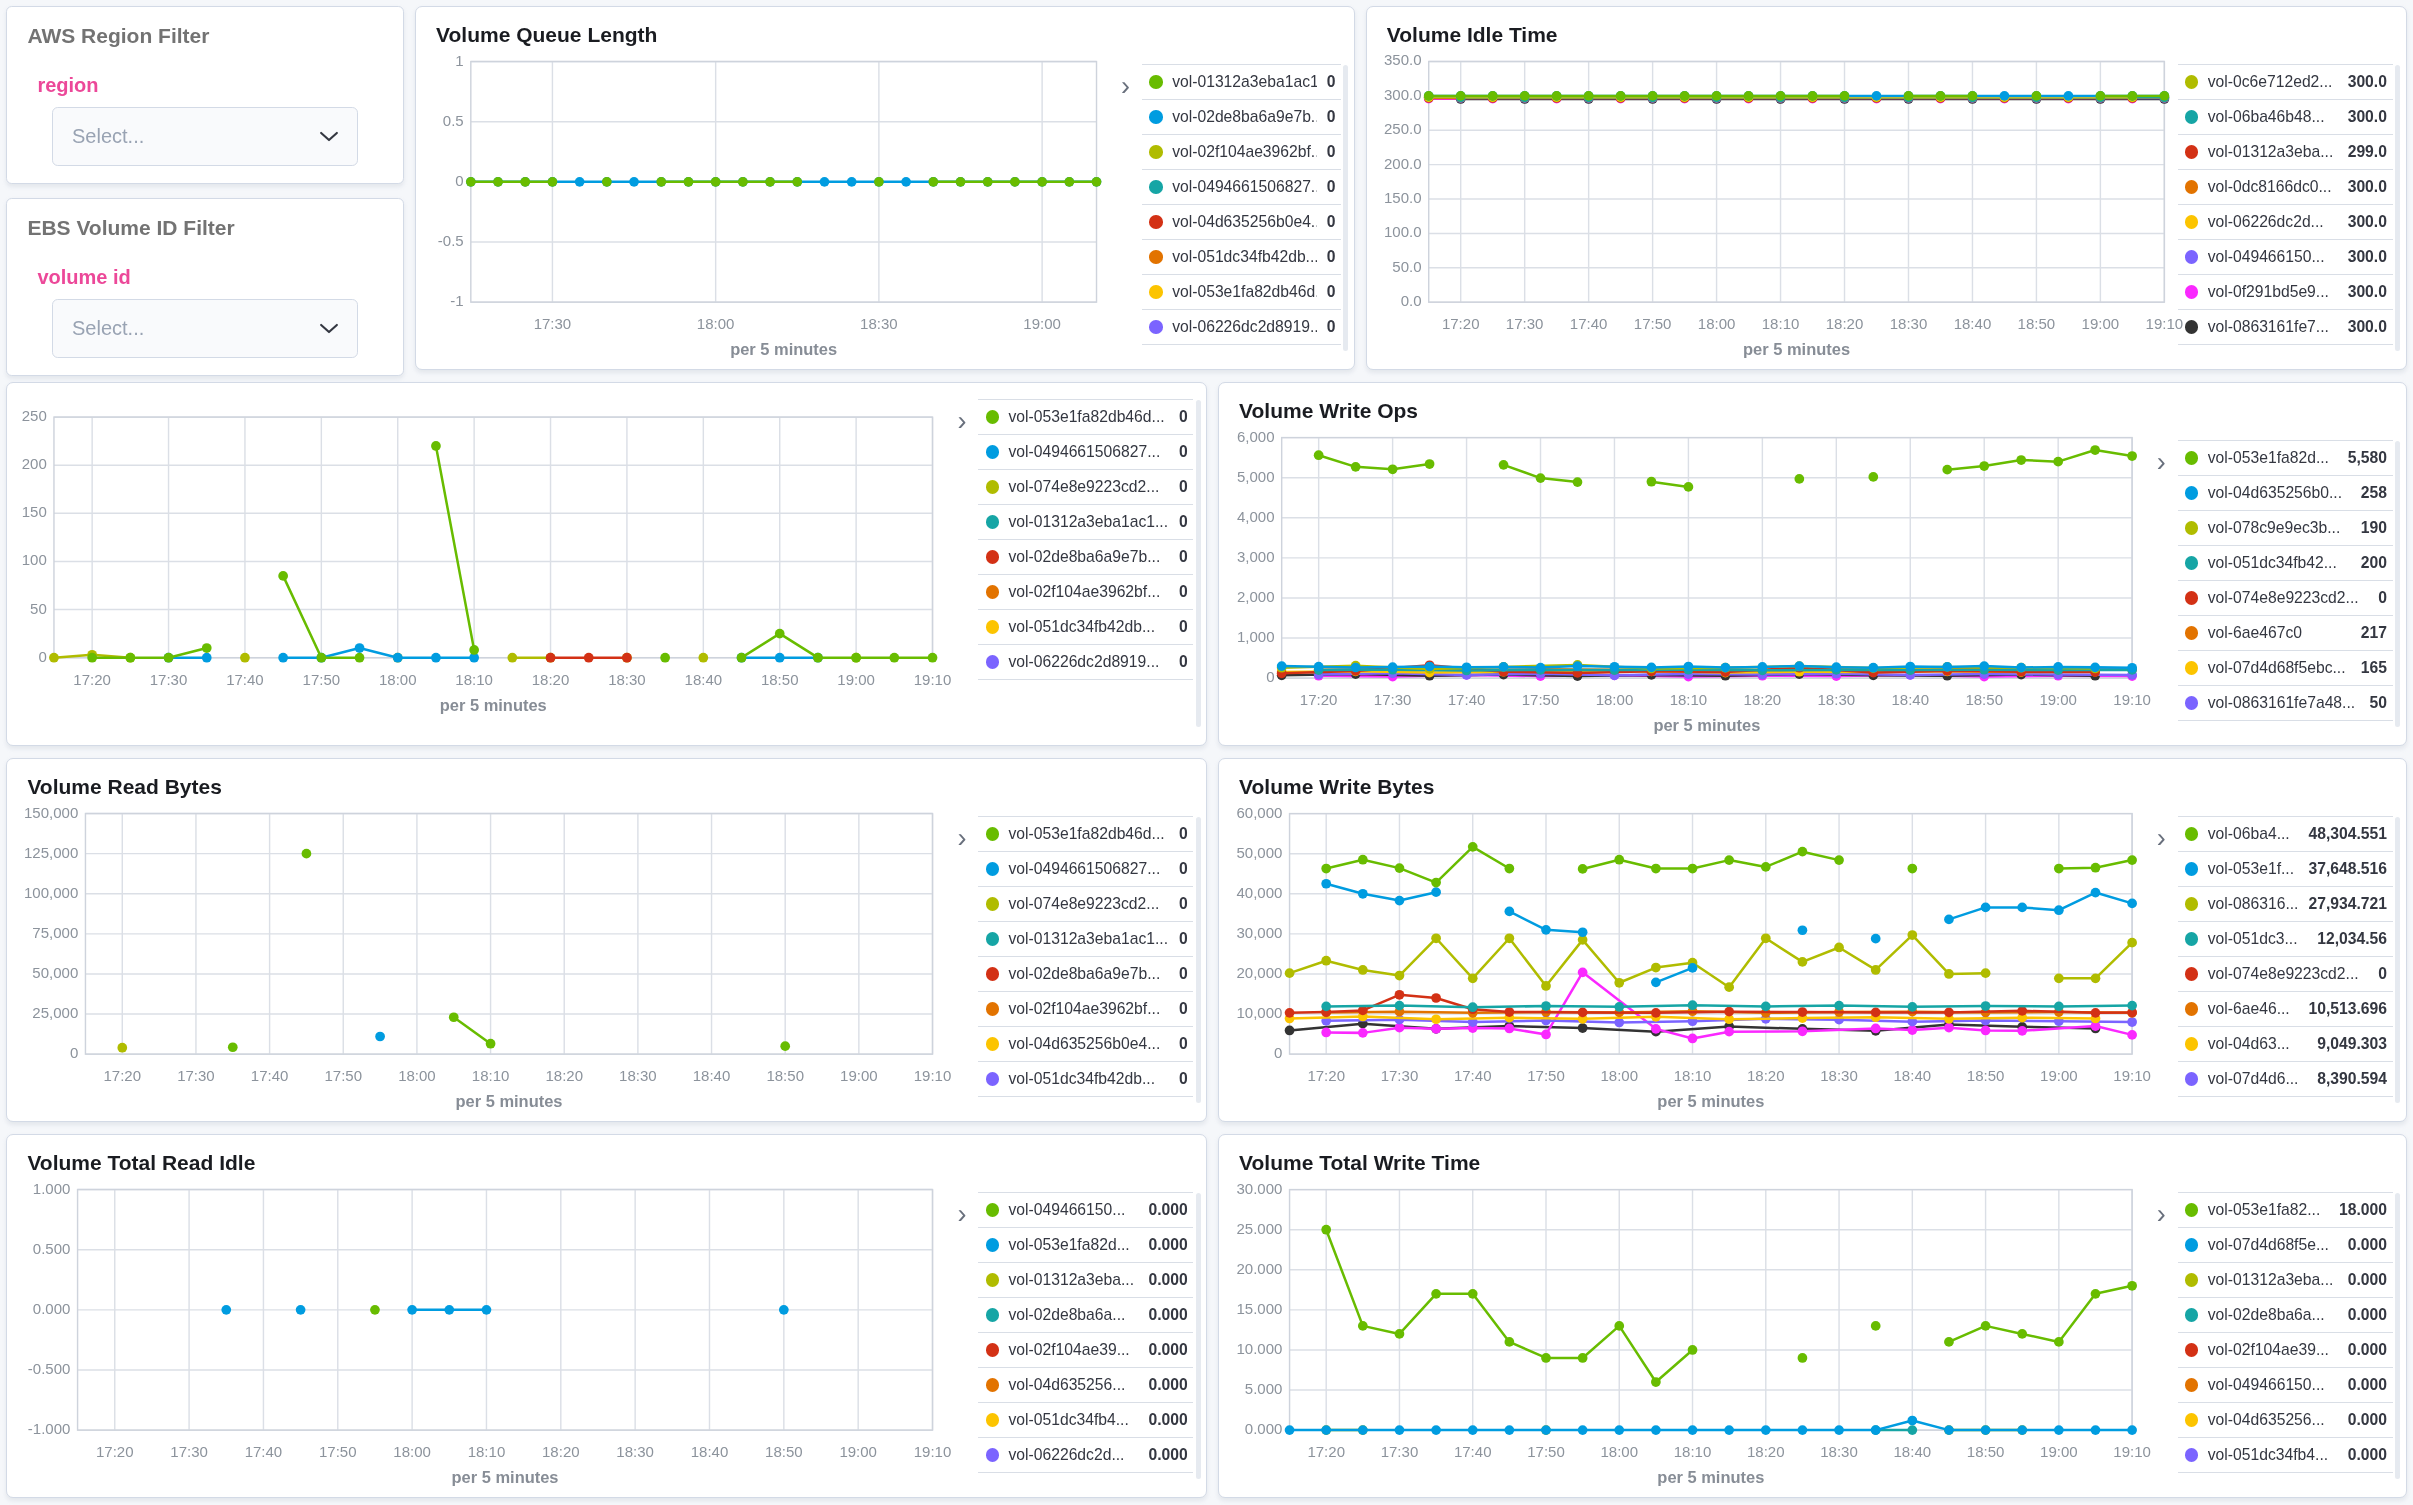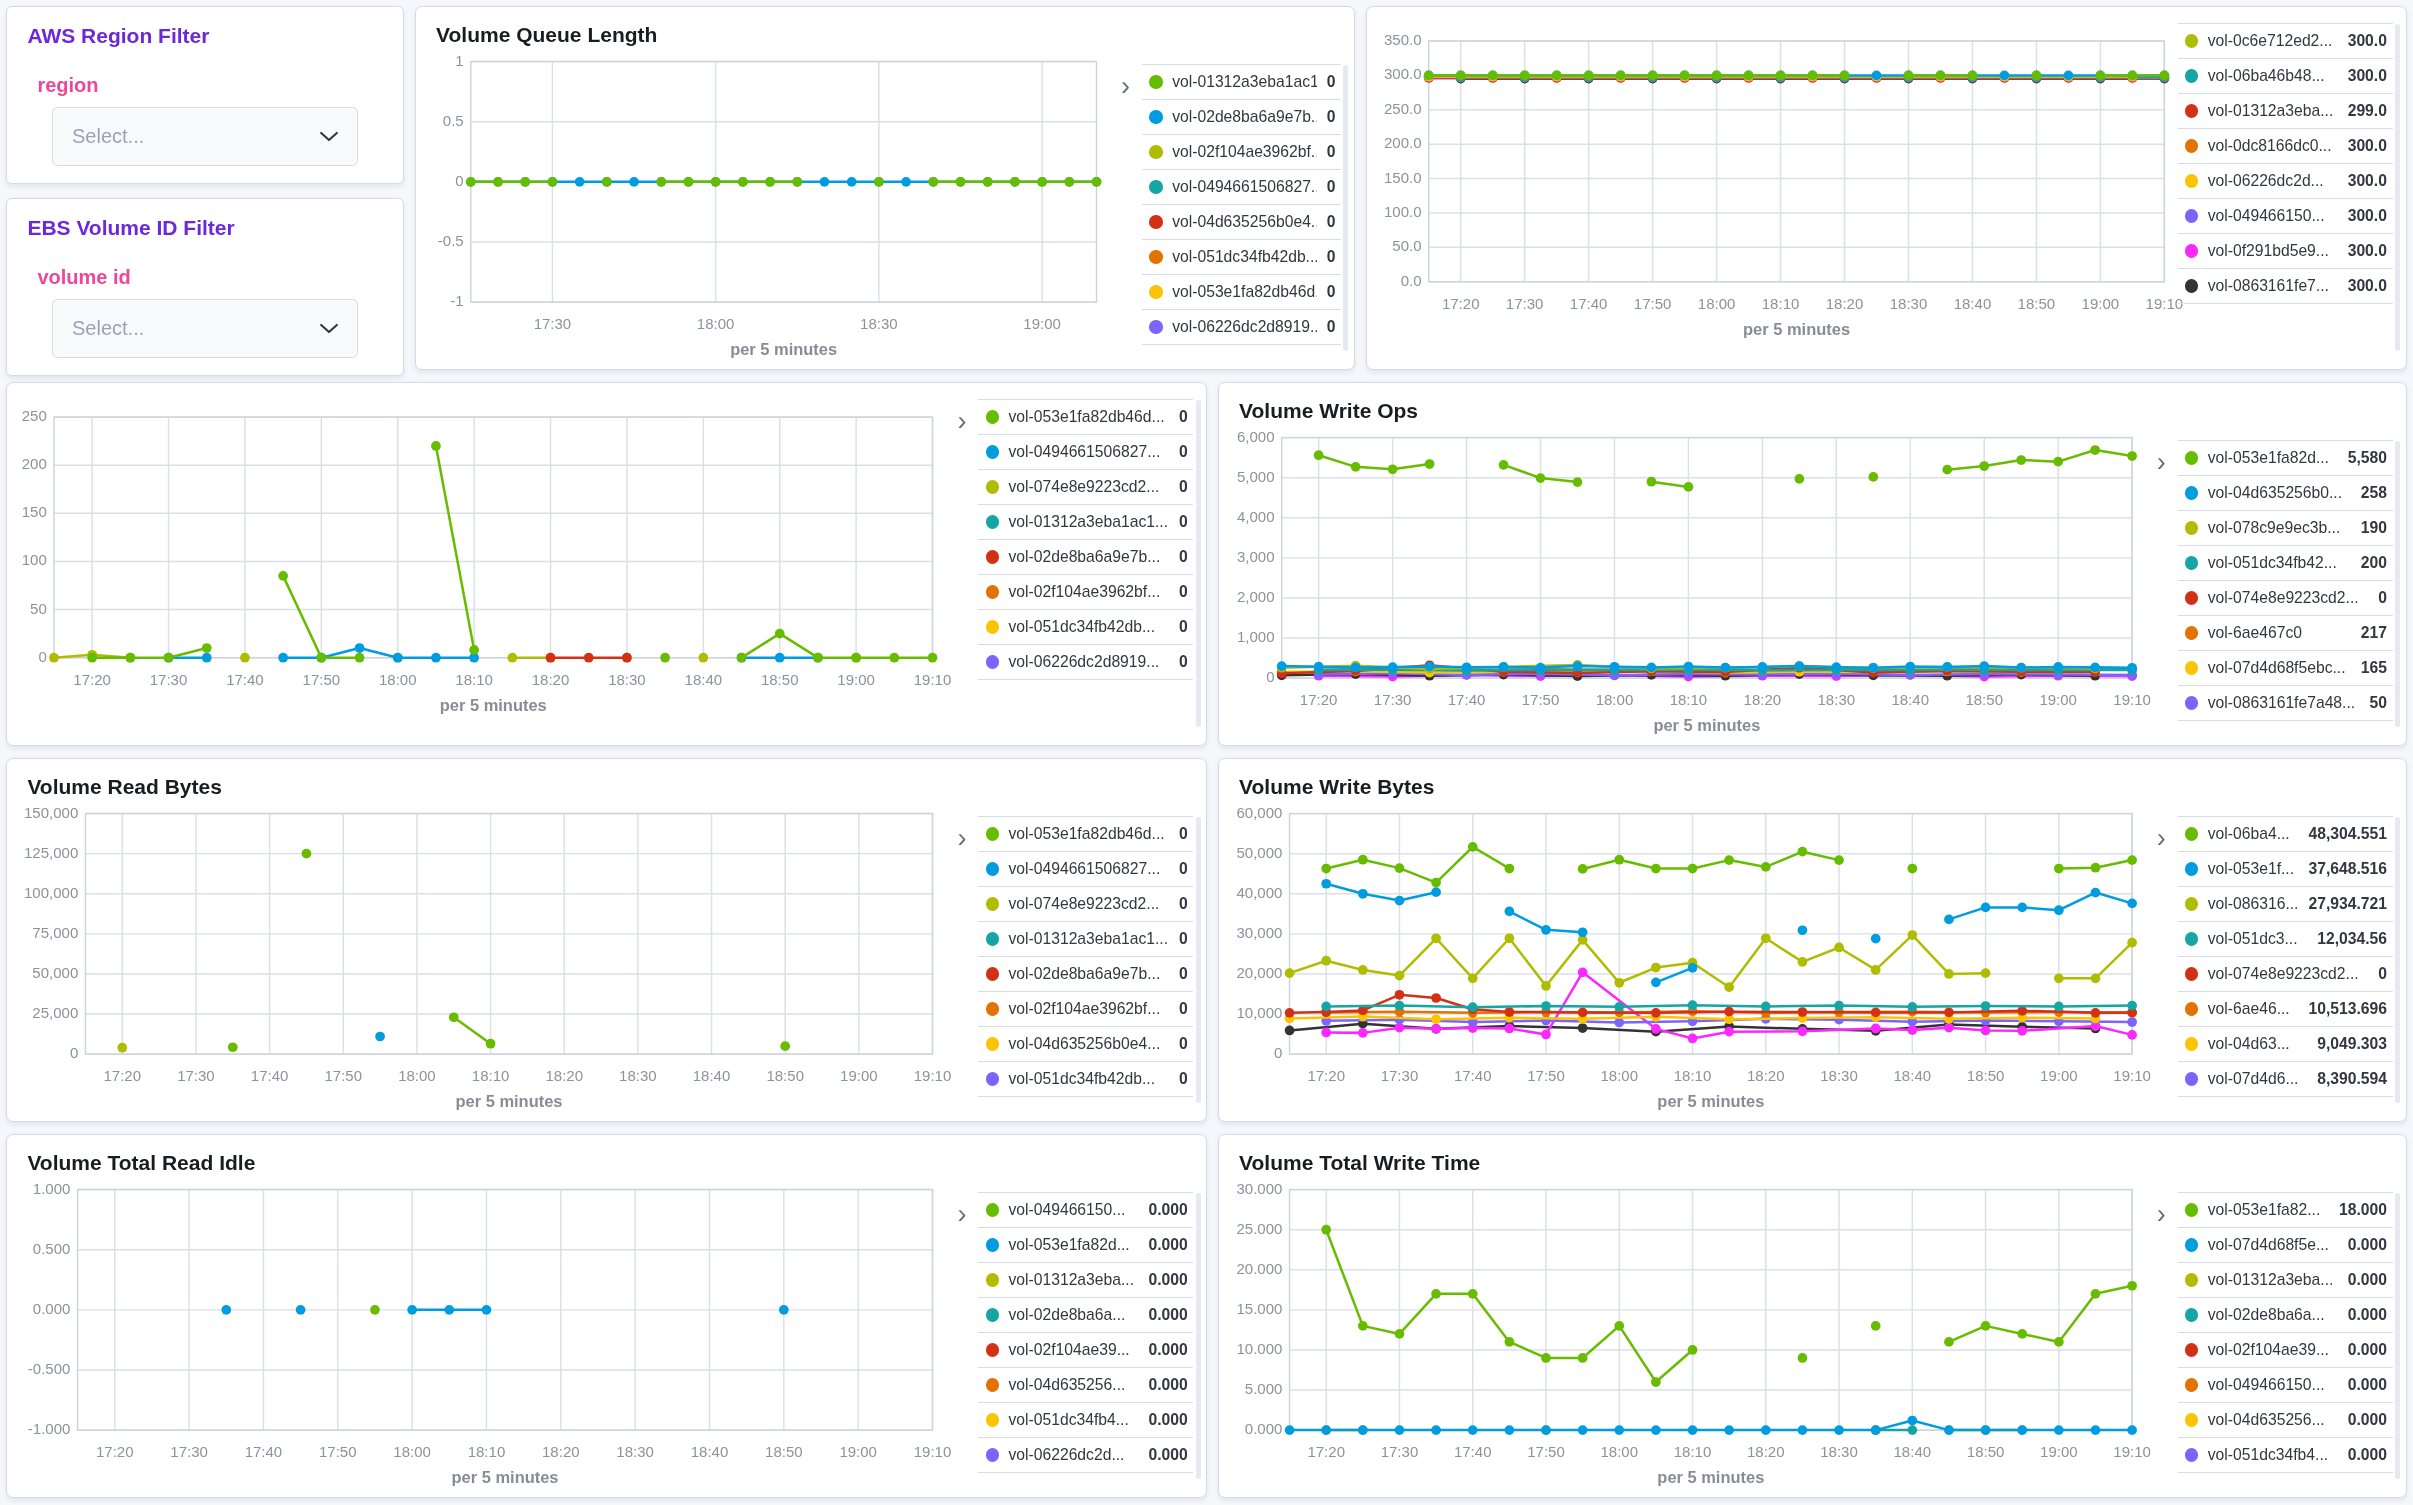--- a/index.html
+++ b/index.html
@@ -16,21 +16,21 @@
   .legend-narrow{width:199px;}
   .lrow{display:flex;align-items:center;height:34px;border-top:1.4px solid #d9dee6;gap:9.3px;padding:0 5.7px 0 7.2px;}
   .legend .lrow:last-child{border-bottom:1.4px solid #d9dee6;}
   .ldot{width:13.6px;height:13.6px;border-radius:50%;flex:none;}
   .llab{flex:1;font-size:15.7px;color:#343741;white-space:nowrap;overflow:hidden;}
   .lval{font-size:15.7px;font-weight:700;color:#343741;white-space:nowrap;}
   .scroll-track{position:absolute;right:5.7px;top:17px;bottom:18.6px;width:5px;background:#e6eaf0;border-radius:2.9px;}
   
   .filters{width:398px;flex:none;display:flex;flex-direction:column;gap:13.6px;}
   .fcard{background:#fff;border:1.4px solid #d3dae6;border-radius:5.7px;box-shadow:0 2.1px 4.3px rgba(152,162,179,.18);box-sizing:border-box;padding:17px 20px;flex:1;}
-  .fcard-title{font-size:21px;font-weight:700;color:#6d28d9;}
+  .fcard-title{font-size:21px;font-weight:700;color:#737373;}
   .flabel{font-size:20px;font-weight:700;color:#ec4899;margin:26px 0 10px 10px;}
   .select{margin:0 25px;height:57px;background:#f9fafc;border:1.4px solid #d3dae6;border-radius:5.7px;display:flex;align-items:center;justify-content:space-between;padding:0 18.6px;cursor:pointer;}
   .placeholder{color:#99a3b3;font-size:20px;}
   .vql-panel{width:940px;flex:none;}
   .vit-panel{flex:1;}
   .left-wide{width:1201px;flex:none;}
   .right-wide{flex:1;}
   svg.chart text{font-family:"Liberation Sans",sans-serif;}
 </style>
 </head>
@@ -173,20 +173,21 @@
               <span class="ldot" style="background: rgb(123, 100, 255);"></span>
               <span class="llab">vol-06226dc2d8919...</span>
               <span class="lval">0</span>
             </div>
           </div>
         <div class="scroll-track"></div>
       </div>
     </div>
 
     <div class="panel vit-panel">
+      <div class="panel-title">Volume Idle Time</div>
       <div class="panel-body">
         <svg class="chart" viewBox="0 0 1120 432" width="802" height="309">
             <line x1="75" y1="16" x2="1102" y2="16" stroke="#dbdfe6" stroke-width="2"></line>
             <text x="65" y="16" text-anchor="end" dominant-baseline="middle" font-size="21" fill="#8c939c">350.0</text>
             <line x1="75" y1="64" x2="1102" y2="64" stroke="#dbdfe6" stroke-width="2"></line>
             <text x="65" y="64" text-anchor="end" dominant-baseline="middle" font-size="21" fill="#8c939c">300.0</text>
             <line x1="75" y1="112" x2="1102" y2="112" stroke="#dbdfe6" stroke-width="2"></line>
             <text x="65" y="112" text-anchor="end" dominant-baseline="middle" font-size="21" fill="#8c939c">250.0</text>
             <line x1="75" y1="160" x2="1102" y2="160" stroke="#dbdfe6" stroke-width="2"></line>
             <text x="65" y="160" text-anchor="end" dominant-baseline="middle" font-size="21" fill="#8c939c">200.0</text>

